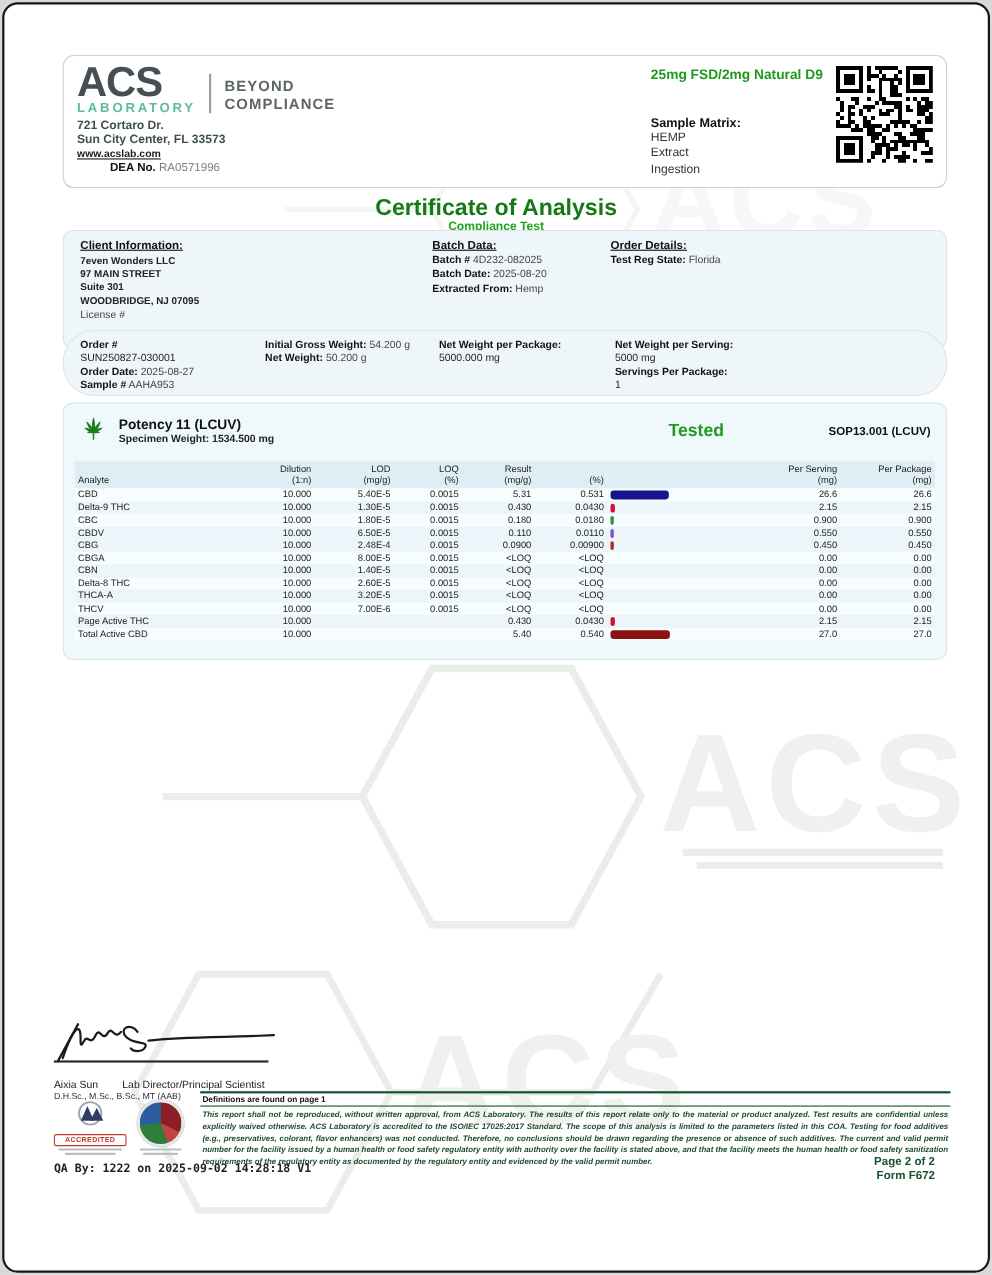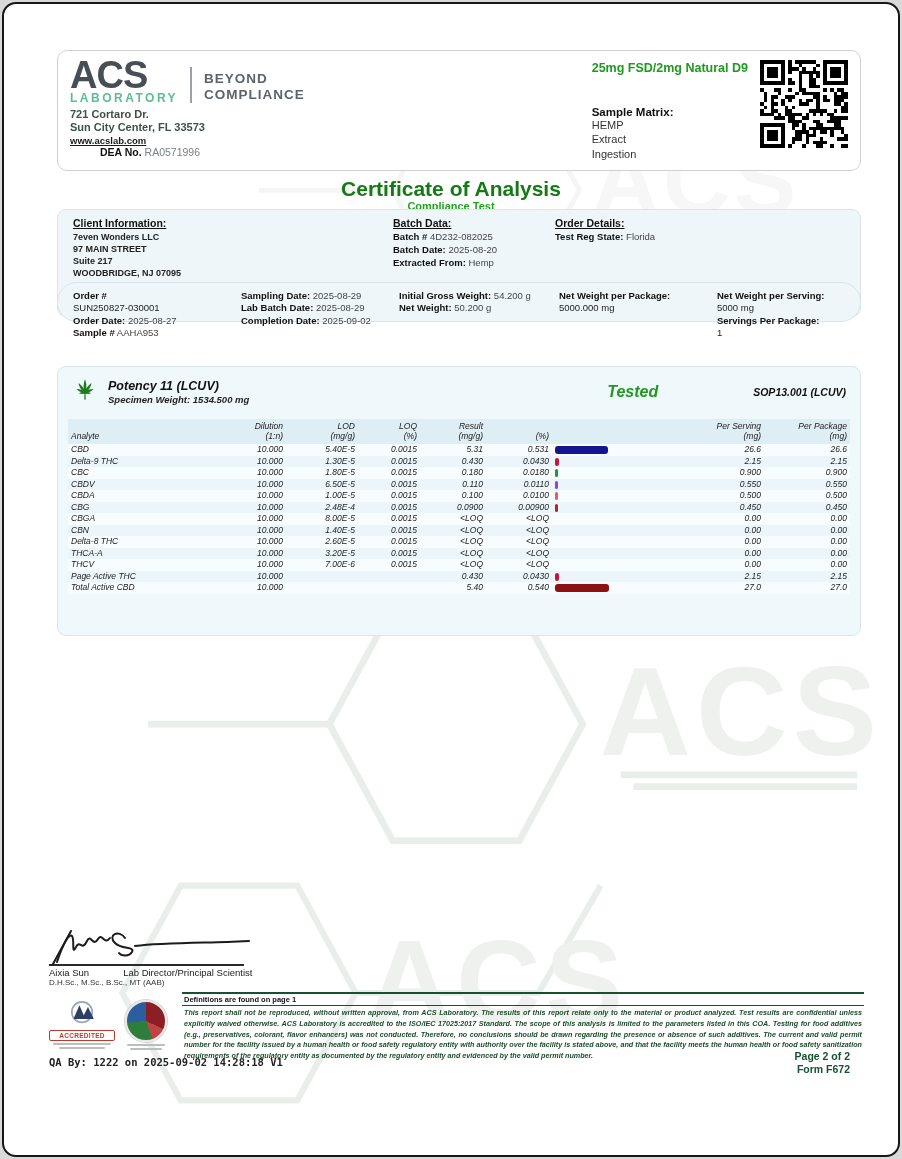--- a/index.html
+++ b/index.html
@@ -42,26 +42,26 @@
     border:1px solid #d9e5eb; border-radius:9px; padding:7px 15px;
     font-size:9.5px; color:#222;
   }
   .client-card { top:205px; height:108px; display:grid; grid-template-columns:320px 162px auto; }
   .card-heading { font-size:10.5px; font-weight:bold; text-decoration:underline; color:#111; margin-bottom:2px; }
   .client-line { font-size:9px; font-weight:bold; line-height:1.35; color:#222; }
   .client-license { font-size:9.5px; color:#444; margin-top:1px; }
   .kv { line-height:1.35; }
   .kv .lbl { font-weight:bold; color:#111; }
   .kv .val { color:#444; }
-  .order-card { top:278px; height:40px; display:grid; grid-template-columns:168px 158px 160px 158px auto;border-radius:29px; }
+  .order-card { top:296px; height:60px; display:grid; grid-template-columns:168px 158px 160px 158px auto;border-radius:29px; }
   .order-card .kv { line-height:1.3; font-size:9.5px; }
   
   .potency-card {
-    position:absolute; left:53px; top:362px; width:804px; height:270px;
-    background:#eff8fb; border:1px solid #d9e5eb; border-radius:9px; overflow:hidden;font-style:italic;
+    position:absolute; left:53px; top:362px; width:804px; height:234px;
+    background:#eff8fb; border:1px solid #d9e5eb; border-radius:9px; overflow:hidden;
   }
   .potency-head { display:flex; align-items:center; padding:10px 14px 6px 12px; }
   .leaf { width:30px; height:30px; margin-right:8px; flex:none; }
   .potency-title { font-size:12.5px; font-weight:bold; color:#111; line-height:1.2; }
   .potency-specimen { font-size:9.5px; font-weight:bold; color:#222; }
   .potency-status { font-size:16px; font-weight:bold; color:#1f9a1f; margin-left:auto; margin-right:95px; }
   .potency-sop { font-size:10.5px; font-weight:bold; color:#111; }
   table.ptab { width:782px; margin:6px 10px 0 10px; border-collapse:collapse; table-layout:fixed; }
   .ptab th {
     background:#dfeef5; font-size:8.5px; font-weight:normal; color:#222;
@@ -77,21 +77,21 @@
   .col-result { width:66px; text-align:right; }
   .col-pct { width:66px; text-align:right; }
   .col-bar { width:112px; text-align:left; padding-left:8px; }
   .col-serving { width:100px; text-align:right; }
   .col-package { width:86px; text-align:right; }
   .bar { height:8px; border-radius:3px; }
   
   .sig-block { position:absolute; left:45px; top:922px; width:320px; }
   .sig-svg { display:block; }
   .sig-line { width:195px; border-bottom:2px solid #2a2a2a; margin-top:-6px; }
-  .sig-names { display:flex; gap:34px; font-size:9.5px; color:#222; margin-top:1px; }
+  .sig-names { display:flex; gap:22px; font-size:9.5px; color:#222; margin-top:15px; }
   .sig-creds { font-size:8px; color:#333; }
   
   .footer-area { position:absolute; left:45px; top:988px; width:815px; display:flex; }
   .badges { width:133px; flex:none; padding-top:8px; display:flex; gap:8px; align-items:flex-start; }
   .badge-a2la { width:66px; text-align:center; }
   .a2la-glyph { width:34px; height:26px; margin:0 auto; }
   .a2la-label { border:1.5px solid #c0392b; color:#c0392b; font-size:6.5px; font-weight:bold; padding:1px 2px; border-radius:2px; letter-spacing:0.3px; }
   .fine-bars { margin-top:2px; }
   .fine-bars div { height:2px; background:#b9bec0; margin:1.5px 4px; border-radius:1px; }
   .badge-seal { width:46px; text-align:center; }
@@ -394,21 +394,21 @@
   <div class="title-block">
     <div class="coa-title">Certificate of Analysis</div>
     <div class="coa-subtitle">Compliance Test</div>
   </div>
 
   <div class="info-card client-card">
     <div>
       <div class="card-heading">Client Information:</div>
       <div class="client-line">7even Wonders LLC</div>
       <div class="client-line">97 MAIN STREET</div>
-      <div class="client-line">Suite 217</div>
+      <div class="client-line">Suite 301</div>
       <div class="client-line">WOODBRIDGE, NJ 07095</div>
       <div class="client-license">License #</div>
     </div>
     <div>
       <div class="card-heading">Batch Data:</div>
       <div class="kv"><span class="lbl">Batch #</span> <span class="val">4D232-082025</span></div>
       <div class="kv"><span class="lbl">Batch Date:</span> <span class="val">2025-08-20</span></div>
       <div class="kv"><span class="lbl">Extracted From:</span> <span class="val">Hemp</span></div>
     </div>
     <div>
@@ -416,25 +416,20 @@
       <div class="kv"><span class="lbl">Test Reg State:</span> <span class="val">Florida</span></div>
     </div>
   </div>
 
   <div class="info-card order-card">
     <div>
       <div class="kv"><span class="lbl">Order #</span></div>
       <div class="kv val">SUN250827-030001</div>
       <div class="kv"><span class="lbl">Order Date:</span> <span class="val">2025-08-27</span></div>
       <div class="kv"><span class="lbl">Sample #</span> <span class="val">AAHA953</span></div>
-    </div>
-    <div>
-      <div class="kv"><span class="lbl">Sampling Date:</span> <span class="val">2025-08-29</span></div>
-      <div class="kv"><span class="lbl">Lab Batch Date:</span> <span class="val">2025-08-29</span></div>
-      <div class="kv"><span class="lbl">Completion Date:</span> <span class="val">2025-09-02</span></div>
     </div>
     <div>
       <div class="kv"><span class="lbl">Initial Gross Weight:</span> <span class="val">54.200 g</span></div>
       <div class="kv"><span class="lbl">Net Weight:</span> <span class="val">50.200 g</span></div>
     </div>
     <div>
       <div class="kv"><span class="lbl">Net Weight per Package:</span></div>
       <div class="kv val">5000.000 mg</div>
     </div>
     <div>
@@ -567,33 +562,20 @@
             <td class="col-lod">6.50E-5</td>
             <td class="col-loq">0.0015</td>
             <td class="col-result">0.110</td>
             <td class="col-pct">0.0110</td>
             <td class="col-bar">
               <div class="bar" style="width: 3px; background: rgb(123, 80, 204);"></div>
             </td>
             <td class="col-serving">0.550</td>
             <td class="col-package">0.550</td>
           </tr>
-          <tr class="odd">
-            <td class="col-analyte">CBDA</td>
-            <td class="col-dilution">10.000</td>
-            <td class="col-lod">1.00E-5</td>
-            <td class="col-loq">0.0015</td>
-            <td class="col-result">0.100</td>
-            <td class="col-pct">0.0100</td>
-            <td class="col-bar">
-              <div class="bar" style="width: 3px; background: rgb(228, 89, 107);"></div>
-            </td>
-            <td class="col-serving">0.500</td>
-            <td class="col-package">0.500</td>
-          </tr>
           <tr class="even">
             <td class="col-analyte">CBG</td>
             <td class="col-dilution">10.000</td>
             <td class="col-lod">2.48E-4</td>
             <td class="col-loq">0.0015</td>
             <td class="col-result">0.0900</td>
             <td class="col-pct">0.00900</td>
             <td class="col-bar">
               <div class="bar" style="width: 3px; background: rgb(166, 43, 43);"></div>
             </td>

